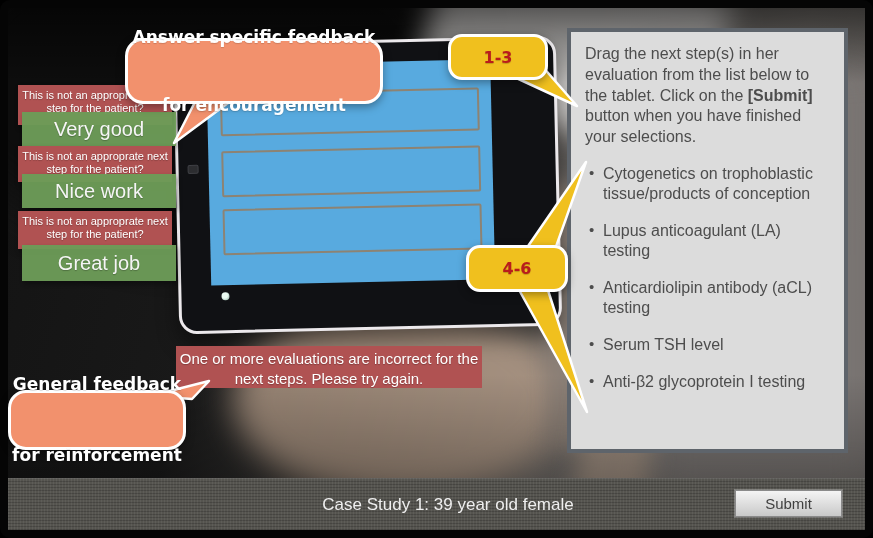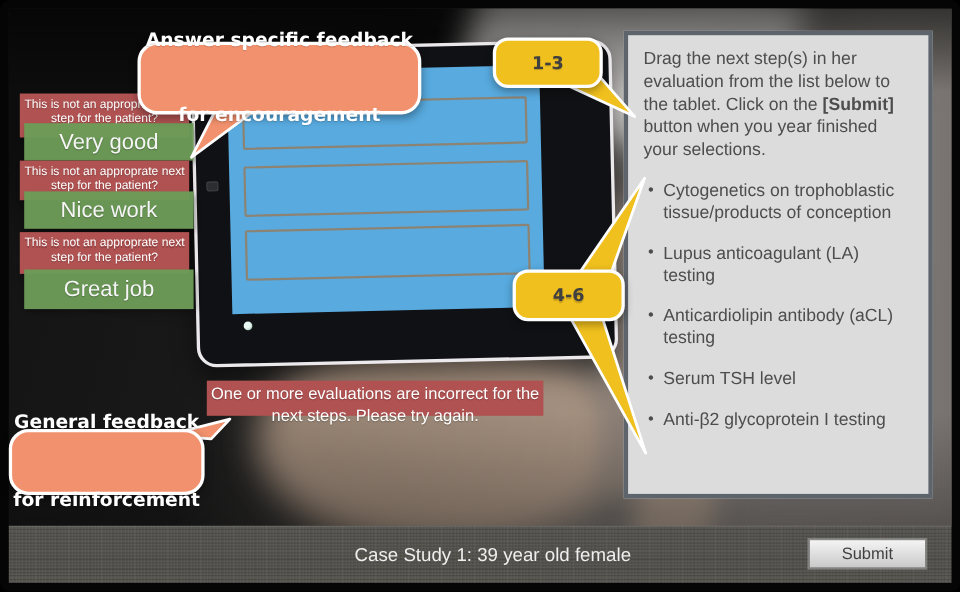--- a/index.html
+++ b/index.html
@@ -43,41 +43,41 @@
   .pos-box{position:absolute;width:154px;background:var(--positive-green);color:#fff;opacity:.96;
     font-size:20px;text-align:center;z-index:3;box-shadow:2px 3px 5px rgba(0,0,0,.35);
     text-shadow:0 1px 1px rgba(0,0,0,.25);}
   .g1{left:22px;top:112px;height:34px;line-height:34px;}
   .g2{left:22px;top:174px;height:34px;line-height:34px;}
   .g3{left:22px;top:245px;height:36px;line-height:36px;}
 
   
   .global-neg,.global-pos{position:absolute;width:306px;color:#fff;text-align:center;
     font-size:15px;line-height:1.32;z-index:5;padding-top:3px;text-shadow:0 1px 1px rgba(0,0,0,.25);}
-  .global-neg{left:188px;top:346px;height:32px;background:var(--negative-red);}
+  .global-neg{left:176px;top:346px;height:42px;background:var(--negative-red);}
   .global-pos{left:182px;top:388px;height:44px;background:var(--positive-green);}
 
   
   .panel{position:absolute;left:567px;top:28px;width:281px;height:425px;background:var(--panel-gray);
     border:4px solid #5e646b;z-index:4;padding:12px 12px 10px 14px;color:#4d4d4d;}
   .instr{font-size:16px;line-height:1.3;}
   .instr b{font-weight:bold;}
   .opts{list-style:none;margin-top:16px;}
   .opts li{position:relative;padding-left:18px;margin-bottom:17px;font-size:16px;line-height:1.25;}
   .opts li::before{content:"\2022";position:absolute;left:4px;top:0;font-size:15px;}
 
   
   .callout{position:absolute;background:var(--accent-orange);border:3px solid #fff;border-radius:18px;
     color:#fff;font-family:"DejaVu Sans",sans-serif;font-weight:bold;text-align:center;
     display:flex;flex-direction:column;justify-content:center;z-index:9;
     box-shadow:0 3px 8px rgba(0,0,0,.35);text-shadow:0 1px 1px rgba(0,0,0,.15);gap:42px;}
   .co-a{left:125px;top:38px;width:258px;height:66px;font-size:17px;line-height:1.55;}
   .co-b{left:8px;top:390px;width:178px;height:60px;font-size:17px;line-height:1.7;}
   .badge{position:absolute;background:var(--accent-yellow);border:3px solid #fff;border-radius:14px;
-    color:#404040;font-family:"DejaVu Sans",sans-serif;font-weight:bold;font-size:16px;
+    color:#b91c1c;font-family:"DejaVu Sans",sans-serif;font-weight:bold;font-size:16px;
     display:flex;align-items:center;justify-content:center;z-index:9;
     box-shadow:0 3px 8px rgba(0,0,0,.35);text-shadow:0 1px 1px rgba(0,0,0,.2);text-align:right;}
   .b13{left:448px;top:34px;width:100px;height:46px;}
   .b46{left:466px;top:245px;width:102px;height:47px;}
   .tails{position:absolute;inset:0;width:873px;height:538px;z-index:8;pointer-events:none;}
   .t-orange{fill:var(--accent-orange);stroke:#fff;stroke-width:2.5;stroke-linejoin:round;}
   .t-yellow{fill:var(--accent-yellow);stroke:#fff;stroke-width:2.5;stroke-linejoin:round;}
 
   
   .footer{position:absolute;left:8px;top:478px;width:857px;height:52px;z-index:2;
@@ -134,21 +134,21 @@
   </div>
   <div class="pos-box g3">
     <span>Great job</span>
   </div>
 
   <div class="global-neg">
     <span>One or more evaluations are incorrect for the next steps. Please try again.</span>
   </div>
 
   <div class="panel">
-    <p class="instr"><span>Drag the next step(s) in her evaluation from the list below to the tablet. Click on the </span><b>[Submit]</b><span> button when you year finished your selections.</span></p>
+    <p class="instr"><span>Drag the next step(s) in her evaluation from the list below to the tablet. Click on the </span><b>[Submit]</b><span> button when you have finished your selections.</span></p>
     <ul class="opts">
       <li><span>Cytogenetics on trophoblastic tissue/products of conception</span></li>
       <li><span>Lupus anticoagulant (LA) testing</span></li>
       <li><span>Anticardiolipin antibody (aCL) testing</span></li>
       <li><span>Serum TSH level</span></li>
       <li><span>Anti-β2 glycoprotein I testing</span></li>
     </ul>
   </div>
 
   <svg class="tails" viewBox="0 0 873 538">

